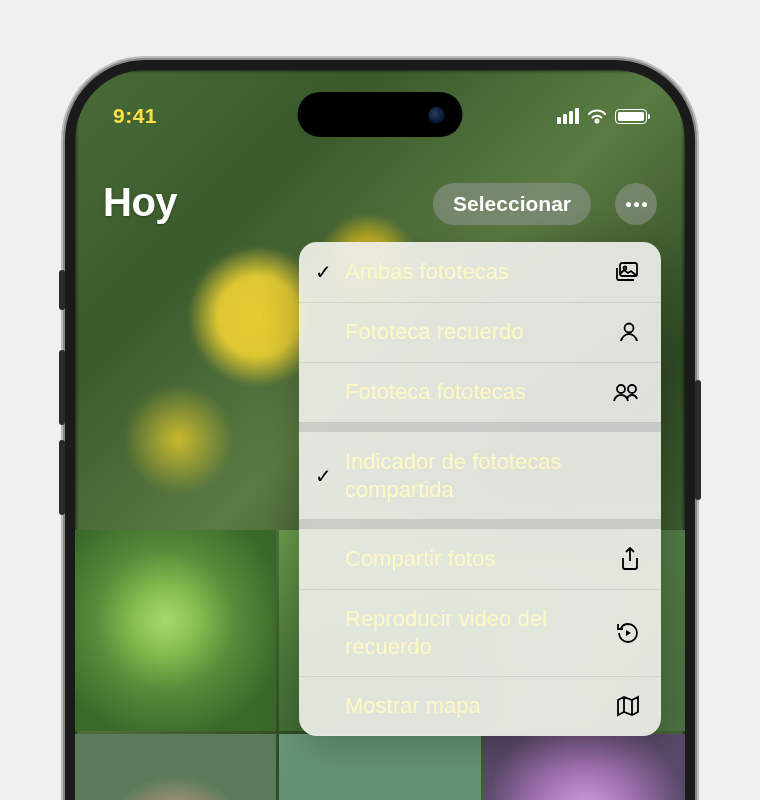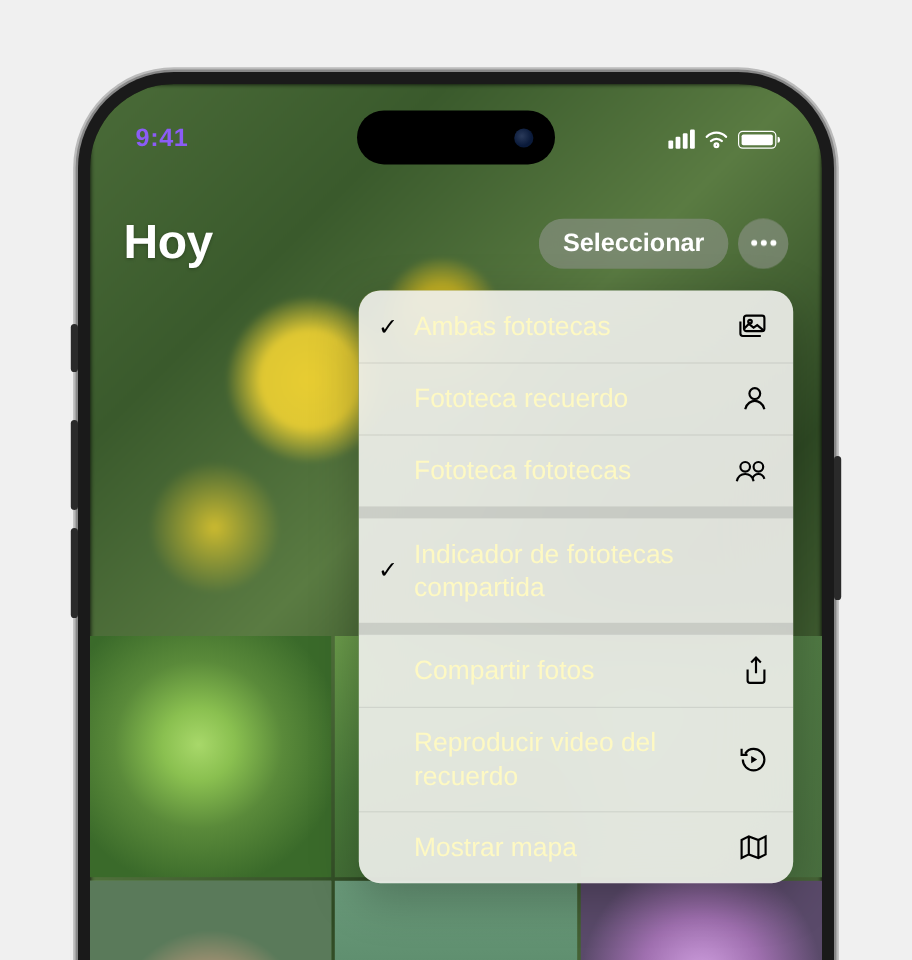--- a/index.html
+++ b/index.html
@@ -116,21 +116,21 @@
     .status-bar {
       position: absolute;
       top: 0;
       left: 0;
       right: 0;
       height: 72px;
       display: flex;
       justify-content: space-between;
       align-items: center;
       padding: 20px 38px 0;
-      color: #8b5cf6;
+      color: #fde047;
       z-index: 40;
     }
     .time {
       font-size: 21px;
       font-weight: 600;
       letter-spacing: 0.5px;
     }
     .status-icons {
       display: flex;
       align-items: center;
@@ -176,34 +176,34 @@
       border-radius: 1.5px;
     }
     .header-row {
       position: absolute;
       top: 110px;
       left: 0;
       right: 0;
       padding: 0 28px;
       display: flex;
       justify-content: space-between;
-      align-items: center;
+      align-items: flex-end;
       z-index: 40;
     }
     .title {
       color: #fff;
       font-size: 40px;
       font-weight: 700;
       letter-spacing: -0.5px;
       text-shadow: 0 1px 3px rgba(0,0,0,0.3);
     }
     .header-actions {
       display: flex;
       align-items: center;
-      gap: 8px;
+      gap: 24px;
     }
     .pill-btn {
       background: rgba(135,145,130,0.68);
       backdrop-filter: blur(8px);
       color: #fff;
       font-size: 21px;
       font-weight: 600;
       padding: 9px 20px;
       border-radius: 30px;
       border: none;

